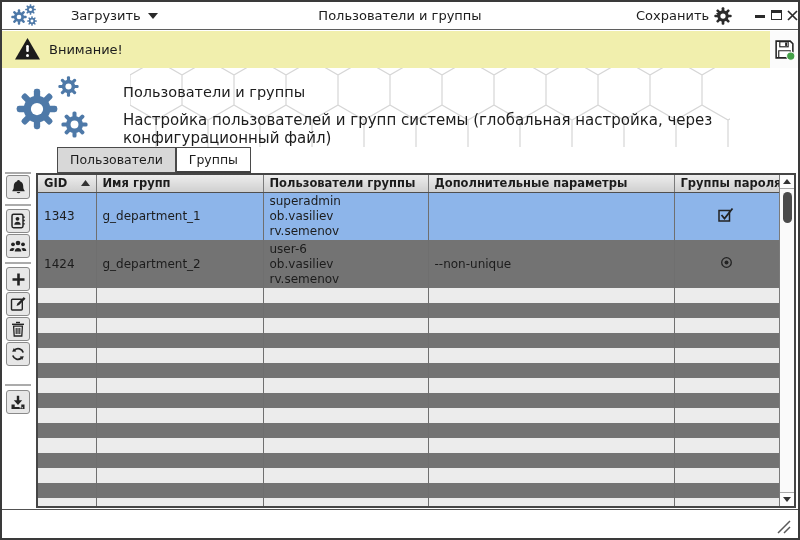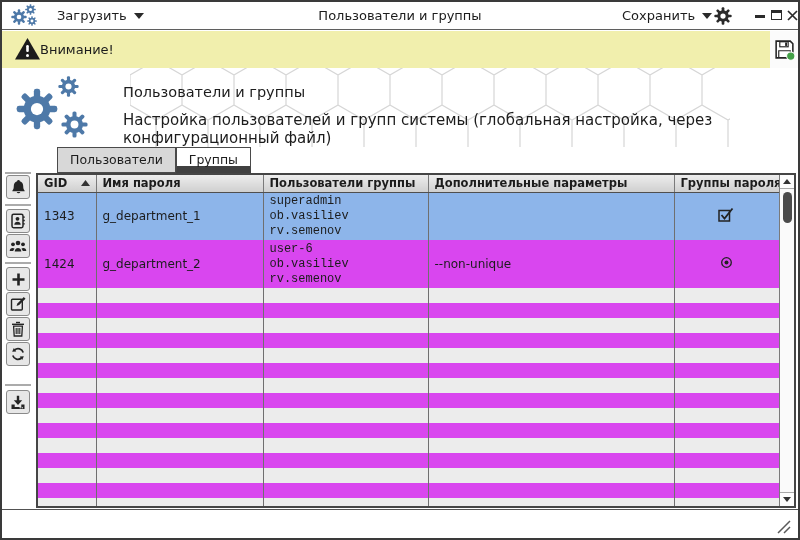--- a/index.html
+++ b/index.html
@@ -2,64 +2,64 @@
 <html><head>
 <meta charset="utf-8">
 <style>
   * { margin:0; padding:0; box-sizing:border-box; }
   body { width:800px; height:540px; font-family:"DejaVu Sans","Liberation Sans",sans-serif; color:#1c1c1c; background:#fff; }
   .window { position:relative; width:800px; height:540px; border:2px solid #3a3a3a; background:#fff; overflow:hidden; }
 
   
   .titlebar { position:absolute; top:0; left:0; right:0; height:28px; background:#fff; border-bottom:1px solid #5f5f5f; }
   .app-logo { position:absolute; left:9px; top:2px; width:32px; height:24px; color:#4e79a8; }
-  .menu-btn { position:absolute; top:0; height:28px; line-height:28px; font-size:13px; cursor:default; }
+  .menu-btn { position:absolute; top:0; height:28px; line-height:28px; font-size:13px; cursor:default;margin-left:14px; }
   .menu-btn svg { margin-left:7px; vertical-align:1px; }
   .load-btn { left:55px; }
   .save-btn { left:620px; }
   .win-title { position:absolute; left:200px; right:200px; top:0; height:28px; line-height:28px; text-align:center; font-size:13px; }
   .gear-btn { position:absolute; left:712px; top:5px; width:18px; height:18px; color:#2b2b2b; }
   .wc-min { position:absolute; left:753px; top:13px; width:10px; height:3px; background:#2b2b2b; }
   .wc-max { position:absolute; left:769px; top:8px; width:11px; height:10px; border:1.5px solid #2b2b2b; border-top-width:3.5px; }
   .wc-close { position:absolute; left:785px; top:8px; width:11px; height:11px; }
 
   
   .warnbar { position:absolute; top:29px; left:0; right:0; height:37px; background:#f1efad; }
   .warn-icon { position:absolute; left:12px; top:6px; }
-  .warn-text { position:absolute; left:38px; top:0; height:37px; line-height:37px; font-size:13px; }
+  .warn-text { position:absolute; left:47px; top:0; height:37px; line-height:37px; font-size:13px; }
   .save-chip { position:absolute; right:0; top:0; width:28px; height:37px; background:#fbfbfb; display:flex; align-items:center; justify-content:center; }
 
   
   .header { position:absolute; top:66px; left:0; right:0; height:79px; background:#fff; overflow:hidden; }
   .hexes { position:absolute; left:128px; top:-8px; }
   .header-gears { position:absolute; left:12px; top:7px; width:94px; height:66px; color:#4e79a8; }
   .page-title { position:absolute; left:121px; top:16px; font-size:14.5px; }
   .page-sub { position:absolute; left:121px; top:43px; font-size:15px; }
 
   
   .tabbar { position:absolute; top:145px; left:0; right:0; height:26px; padding-left:55px; z-index:5; }
   .tab { display:inline-block; height:26px; line-height:24px; padding:0 12px; border:1px solid #4a4a4a; font-size:12.5px; background:#d8d8d8; }
-  .tab.active { background:#fff; border-bottom:7px solid #404040; position:relative; z-index:6; }
+  .tab.active { background:#fff; border-bottom:2px solid #404040; position:relative; z-index:6; }
 
   
   .side-btn { position:absolute; left:4px; width:24px; height:24px; background:#e7e7e7; border:1px solid #8a8a8a; border-radius:3px; display:flex; align-items:center; justify-content:center; color:#242424; }
   .side-sep { position:absolute; left:3px; width:26px; height:2px; background:#ababab; }
 
   
-  .table-wrap { position:absolute; left:34px; top:171px; width:760px; height:335px; border:2px solid #454545; background:#d946ef; display:flex; }
+  .table-wrap { position:absolute; left:34px; top:171px; width:760px; height:335px; border:2px solid #454545; background:#737373; display:flex; }
   .grid { flex:1; overflow:hidden; }
   table { border-collapse:collapse; table-layout:fixed; width:741px; }
   th { height:17px; background:linear-gradient(#ededed,#cfcfcf); border-bottom:1px solid #4f4f4f; border-right:1px solid #7a7a7a; font-size:11.5px; font-weight:700; text-align:left; padding:0 0 0 6px; white-space:nowrap; overflow:hidden; position:relative; }
   th:last-child { border-right:none; }
   td { border-right:1px solid #6f6f6f; font-size:12px; padding:0 0 0 6px; overflow:hidden; white-space:nowrap; }
   td:last-child { border-right:none; }
   tr.data { height:48px; }
   tr.data td { vertical-align:middle; }
   tr.sel { background:#8db5ea; }
-  td.users { white-space:pre-line; line-height:15px; vertical-align:top; padding-top:1px;font-family:Liberation Mono, monospace; }
+  td.users { white-space:pre-line; line-height:15px; vertical-align:top; padding-top:1px; }
   td.status { text-align:center; padding:0; }
   tr.empty { height:15px; }
   tr.empty.odd { background:#ececec; }
   .sort-icon { position:absolute; right:6px; top:5px; }
 
   
   .vscroll { width:15px; position:relative; background:#fafafa; border-left:1px solid #7a7a7a; }
   .vs-btn { position:absolute; left:0; right:0; height:14px; background:#fdfdfd; display:flex; align-items:center; justify-content:center; }
   .vs-up { top:0; border-bottom:1px solid #a8a8a8; }
   .vs-down { bottom:0; border-top:1px solid #a8a8a8; }
@@ -227,21 +227,21 @@
             <col style="width:167px">
             <col style="width:165px">
             <col style="width:246px">
             <col style="width:105px">
           </colgroup>
         <thead>
           <tr>
             <th><span>GID</span><svg class="sort-icon" width="9" height="6" viewBox="0 0 9 6">
                   <path d="M4.5 0 L9 6 H0 Z" fill="#333"></path>
                 </svg></th>
-            <th>Имя пароля</th>
+            <th>Имя групп</th>
             <th>Пользователи группы</th>
             <th>Дополнительные параметры</th>
             <th>Группы пароля</th>
           </tr>
         </thead>
         <tbody>
             <tr class="data sel">
               <td>1343</td>
               <td>g_department_1</td>
               <td class="users">superadmin

